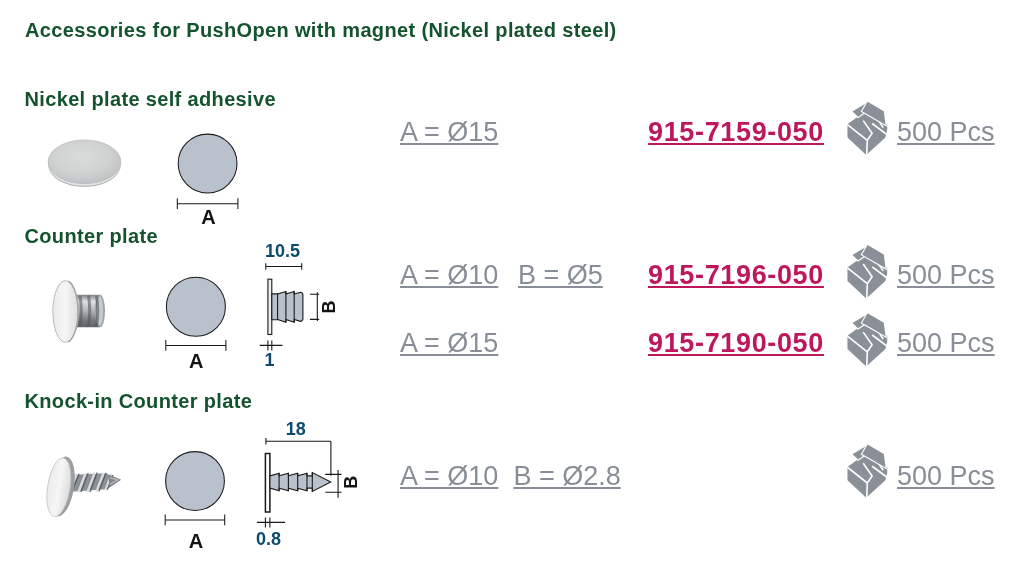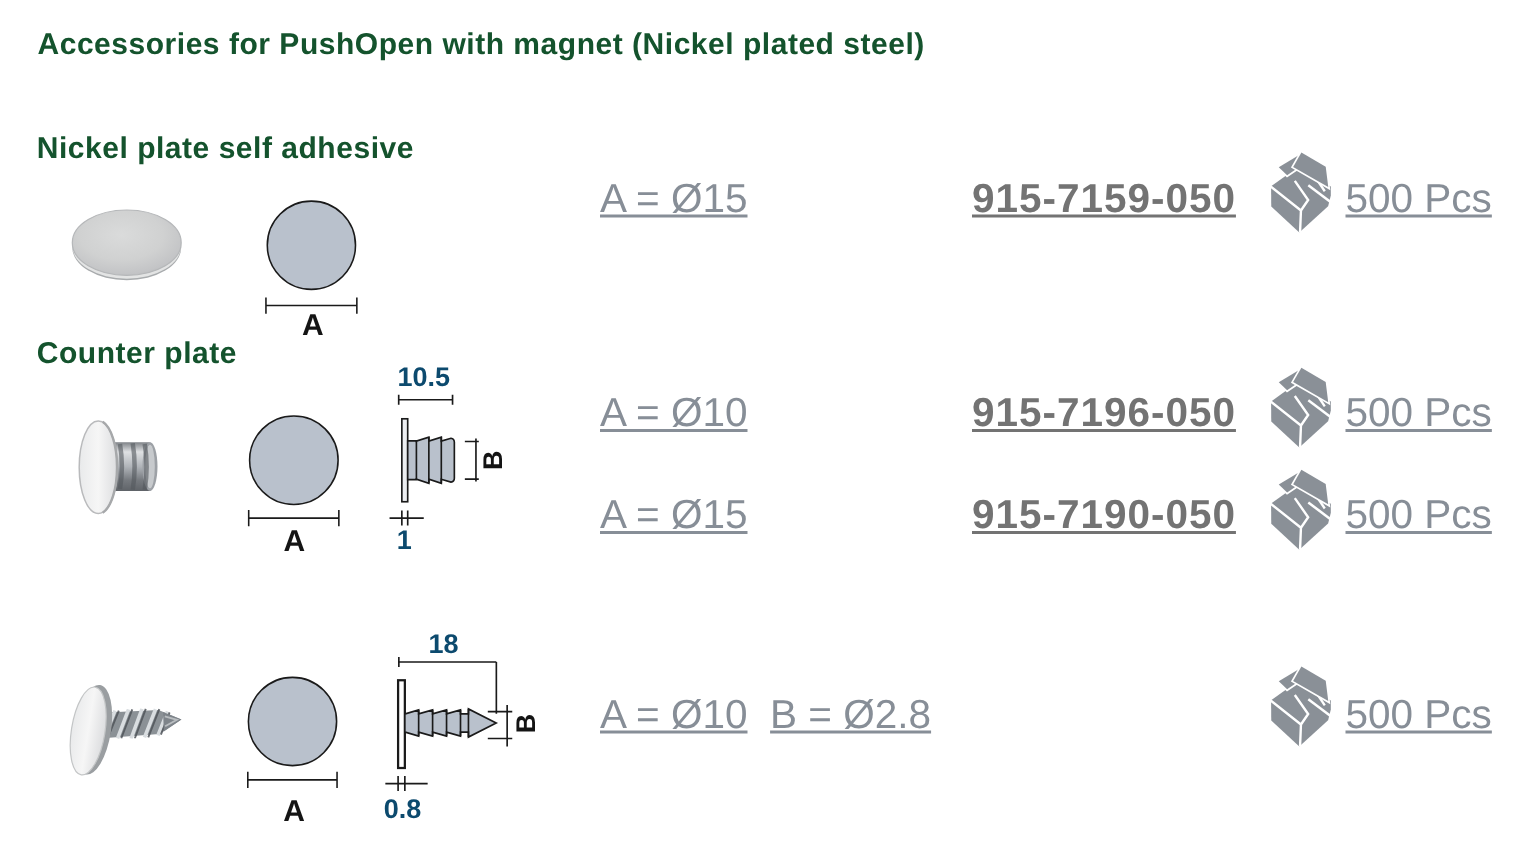--- a/index.html
+++ b/index.html
@@ -1,20 +1,20 @@
 <!DOCTYPE html>
 <html><head>
 <meta charset="utf-8">
 <style>
   html,body{margin:0;padding:0;background:#fff;}
   #page{position:relative;width:1017px;height:566px;background:#fff;overflow:hidden;will-change:transform;
         font-family:"Liberation Sans",sans-serif;}
   .t{position:absolute;line-height:1;white-space:nowrap;}
   .gray{color:#878e97;}
-  .grayb{color:#737373;font-weight:bold;letter-spacing:0.65px;}
+  .grayb{color:#be185d;font-weight:bold;letter-spacing:0.65px;}
   .h{font-size:20px;font-weight:bold;color:#14532d;letter-spacing:0.35px;}
   .row{font-size:27px;text-decoration:underline;}
   .dim{color:#0c4a6e;font-weight:bold;font-size:18px;}
   .dimA{color:#141414;font-weight:bold;font-size:20px;}
 </style>
 </head>
 <body>
 <div id="page">
   <svg width="1017" height="566" viewBox="0 0 1017 566" style="position:absolute;left:0;top:0;">
     <defs>
@@ -125,26 +125,28 @@
 
     <use href="#boxicon" x="845.8" y="100.3"></use>
     <use href="#boxicon" x="845.8" y="243.7"></use>
     <use href="#boxicon" x="845.8" y="311.8"></use>
     <use href="#boxicon" x="845.8" y="443.0"></use>
   </svg>
 
   <div class="t h" style="left:25px;top:20.2px;">Accessories for PushOpen with magnet (Nickel plated steel)</div>
   <div class="t h" style="left:24.5px;top:88.6px;">Nickel plate self adhesive</div>
   <div class="t h" style="left:24.5px;top:226.1px;">Counter plate</div>
+  <div class="t h" style="left:24.5px;top:391px;">Knock-in Counter plate</div>
 
   <div class="t gray row" style="left:400px;top:119.0px;">A = Ø15</div>
   <div class="t grayb row" style="left:648px;top:119.0px;">915-7159-050</div>
   <div class="t gray row" style="left:897px;top:119.0px;">500 Pcs</div>
 
   <div class="t gray row" style="left:400px;top:262.1px;">A = Ø10</div>
+  <div class="t gray row" style="left:518px;top:262.1px;">B = Ø5</div>
   <div class="t grayb row" style="left:648px;top:262.1px;">915-7196-050</div>
   <div class="t gray row" style="left:897px;top:262.1px;">500 Pcs</div>
 
   <div class="t gray row" style="left:400px;top:329.5px;">A = Ø15</div>
   <div class="t grayb row" style="left:648px;top:329.5px;">915-7190-050</div>
   <div class="t gray row" style="left:897px;top:329.5px;">500 Pcs</div>
 
   <div class="t gray row" style="left:400px;top:462.5px;">A = Ø10</div>
   <div class="t gray row" style="left:513.4px;top:462.5px;">B = Ø2.8</div>
   <div class="t gray row" style="left:897px;top:462.5px;">500 Pcs</div>

